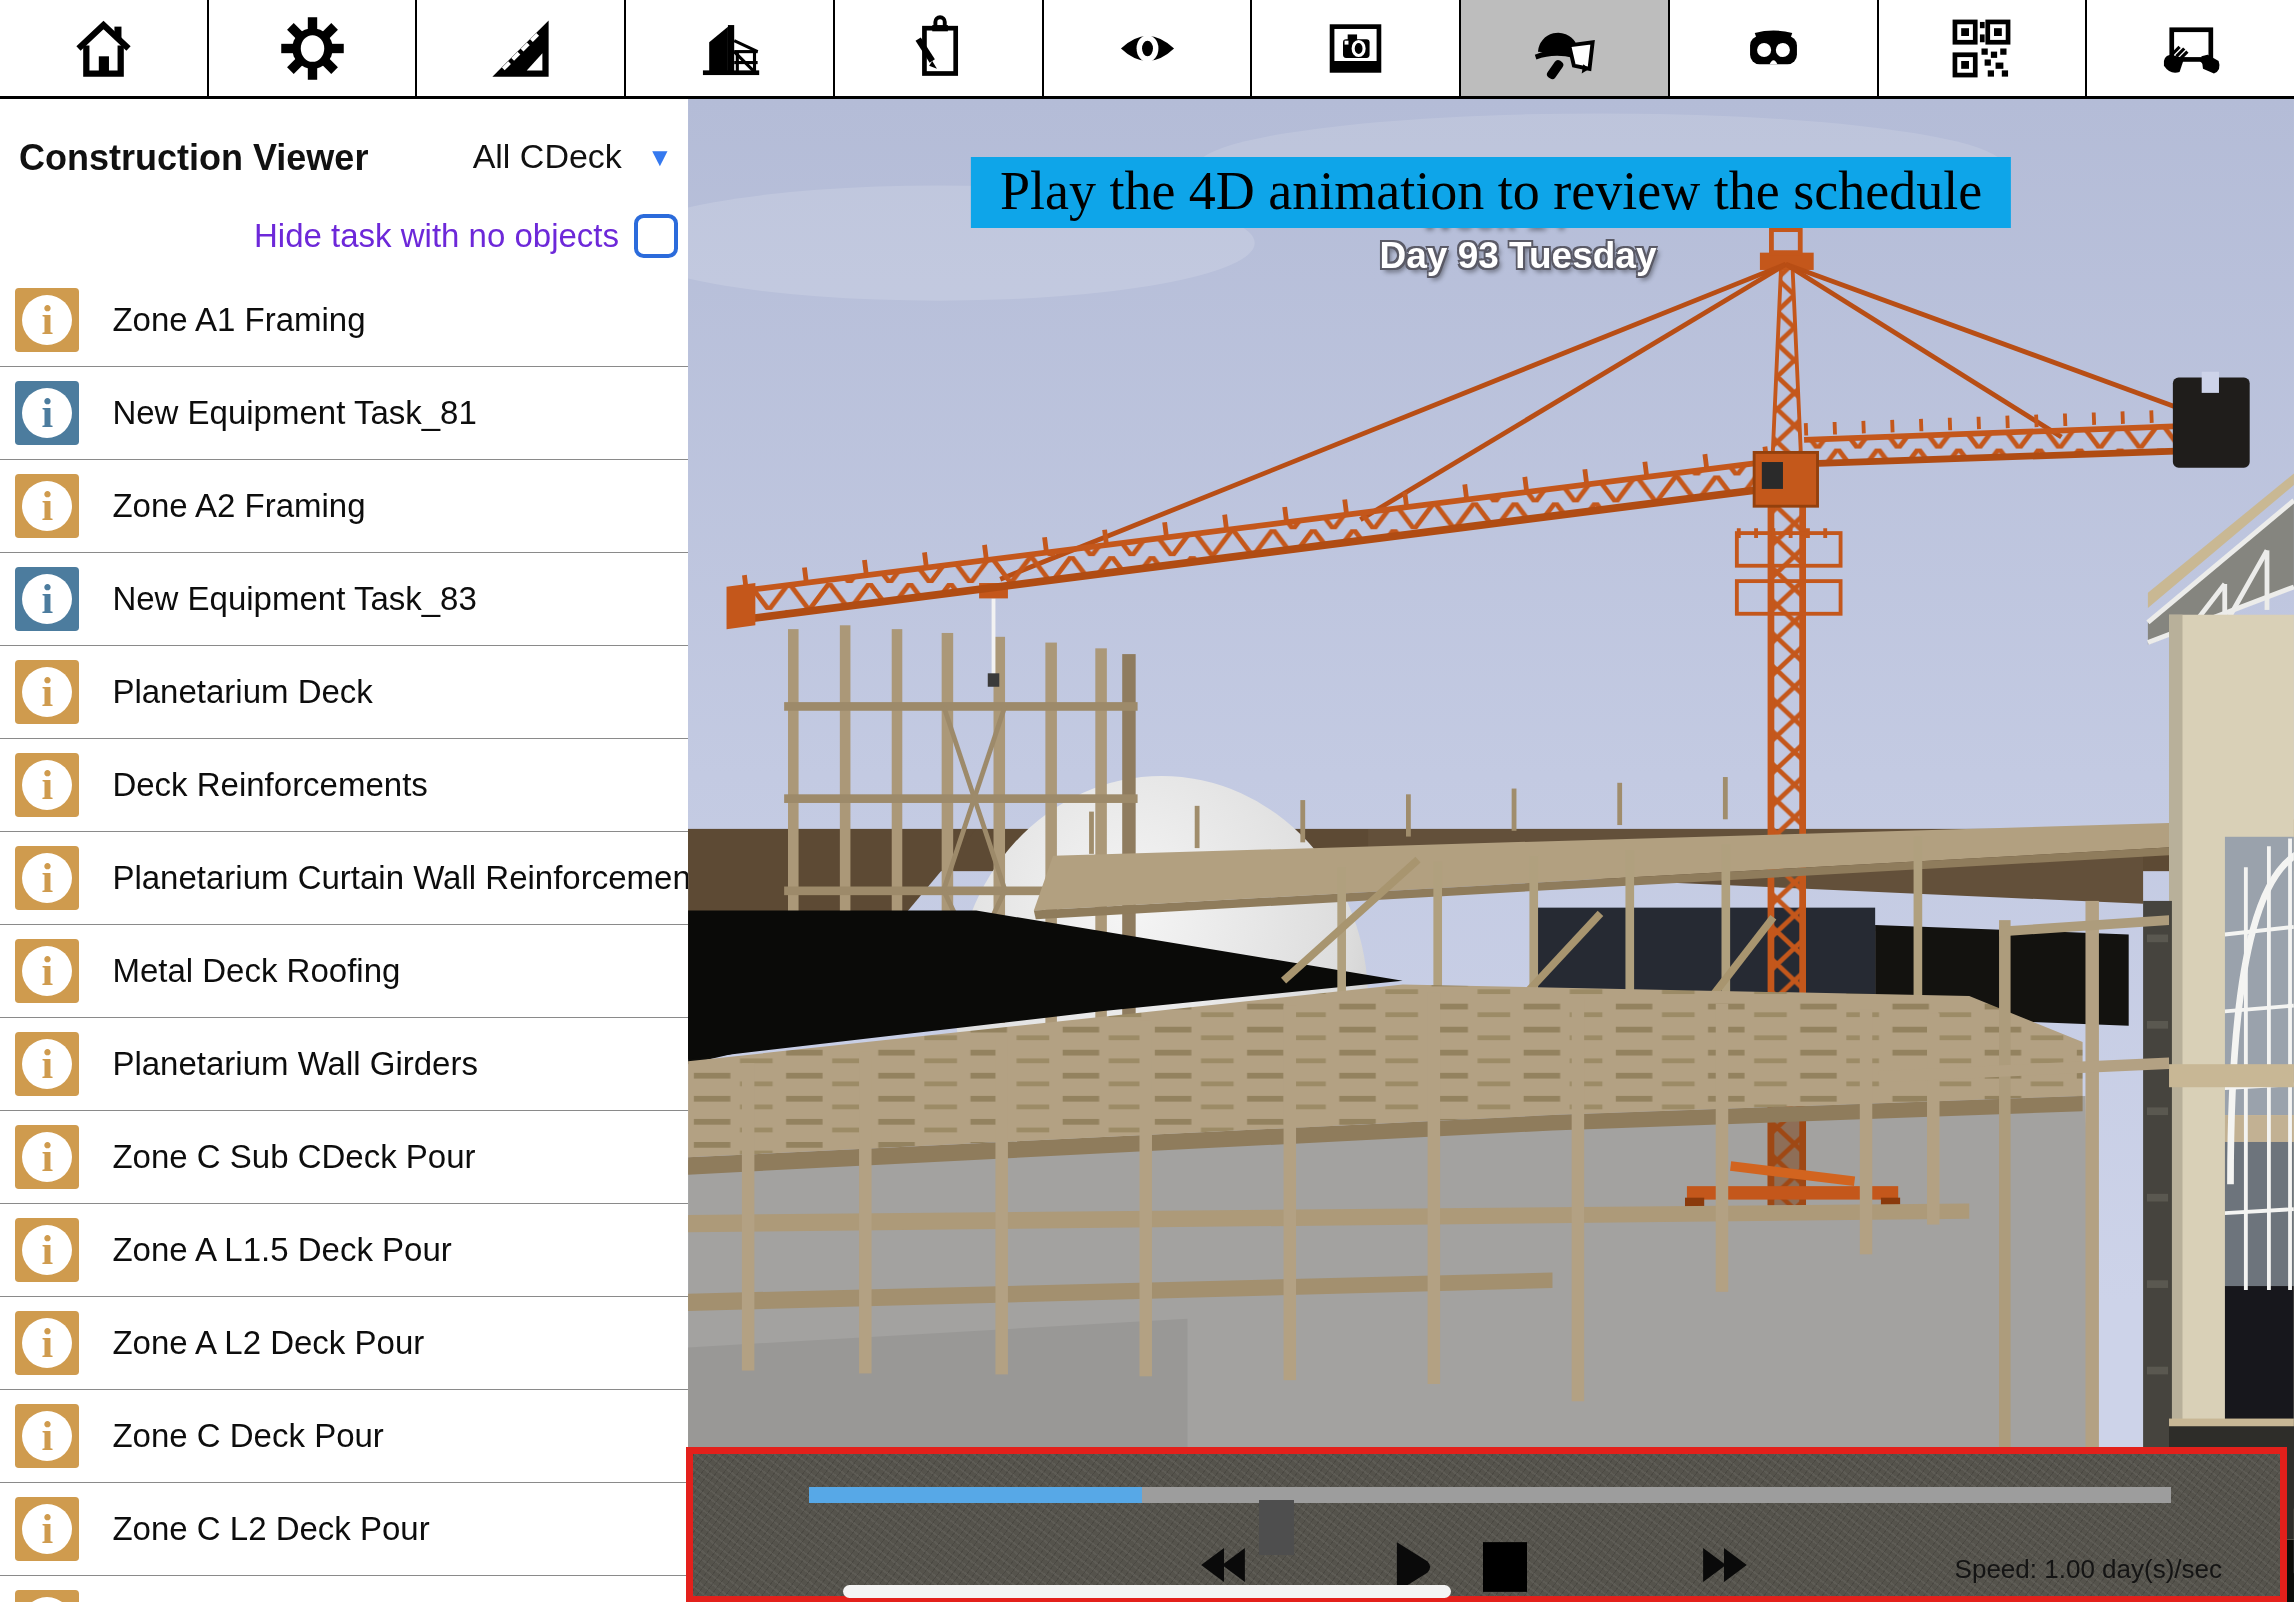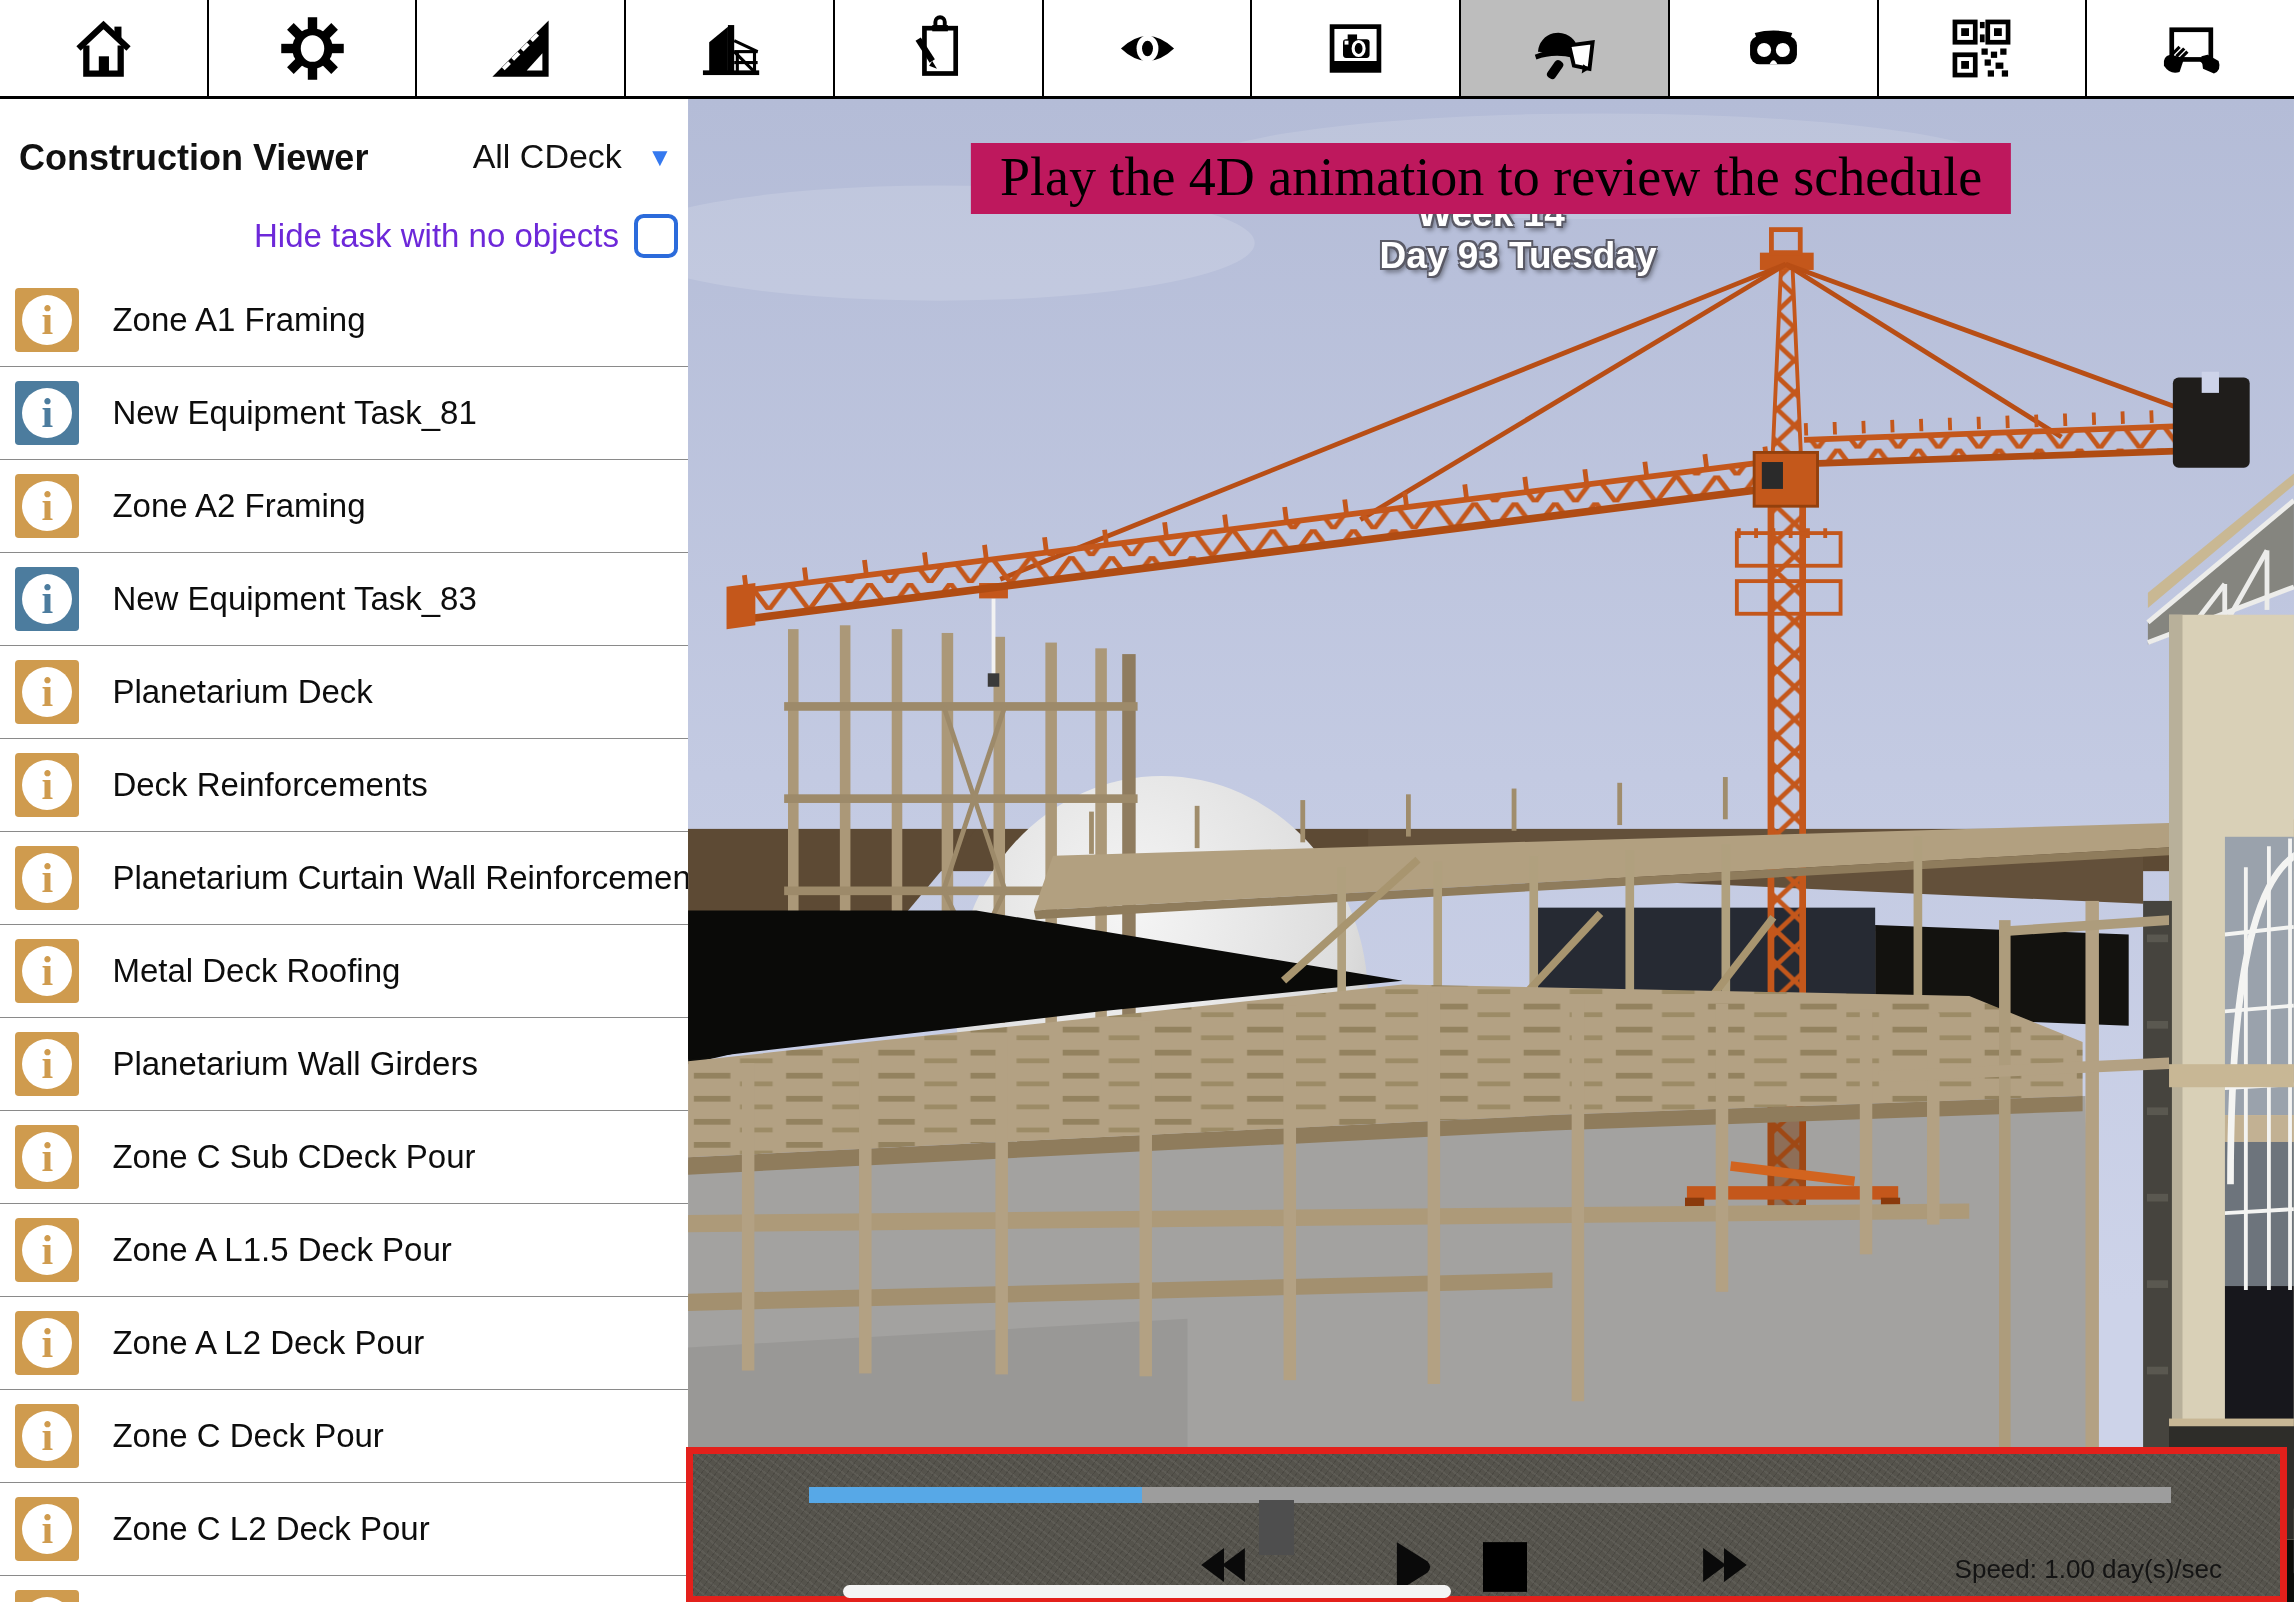--- a/index.html
+++ b/index.html
@@ -36,21 +36,21 @@
   .info-inner{width:50px;height:50px;border-radius:50%;background:#fff;display:flex;align-items:center;justify-content:center;
               font-family:"Liberation Serif","DejaVu Serif",serif;font-weight:bold;font-size:42px;line-height:1;}
   .info-badge.orange .info-inner{color:#CF9B4E;}
   .info-badge.blue .info-inner{color:#4C7C9E;}
   .task-label{margin-left:33px;font-size:33px;font-weight:normal;color:#0d0d0d;white-space:nowrap;}
 
   
   .viewport{position:absolute;left:688px;top:99px;width:1606px;height:1503px;overflow:hidden;background:#c2c9e2;}
   .scene{position:absolute;left:0;top:0;}
 
-  .banner{position:absolute;top:44px;left:50%;transform:translateX(-50%);background:#be185d;height:71px;
+  .banner{position:absolute;top:58px;left:50%;transform:translateX(-50%);background:#0ea5e9;height:71px;
           padding:0 29px;white-space:nowrap;z-index:3;
           font-family:"Liberation Serif","DejaVu Serif",serif;font-size:54px;color:#000;line-height:69px;}
   .week-label{position:absolute;top:94px;left:50%;transform:translateX(-50%);z-index:2;
           font-size:37px;font-weight:bold;color:#fff;white-space:nowrap;
           text-shadow:-1.9px -1.9px 0 #5a5a66,1.9px -1.9px 0 #5a5a66,-1.9px 1.9px 0 #5a5a66,1.9px 1.9px 0 #5a5a66,2.9px 3.8px 4.8px rgba(0,0,0,.45);}
   .day-label{position:absolute;top:136px;left:50%;transform:translateX(-50%);z-index:3;
           font-size:37px;font-weight:bold;color:#fff;white-space:nowrap;
           text-shadow:-1.9px -1.9px 0 #5a5a66,1.9px -1.9px 0 #5a5a66,-1.9px 1.9px 0 #5a5a66,1.9px 1.9px 0 #5a5a66,2.9px 3.8px 4.8px rgba(0,0,0,.45);margin-left:27px;}
 
   

